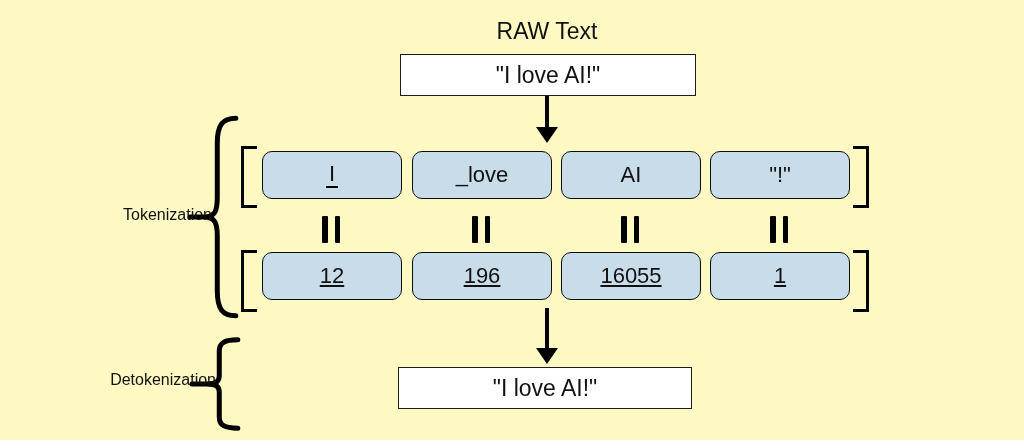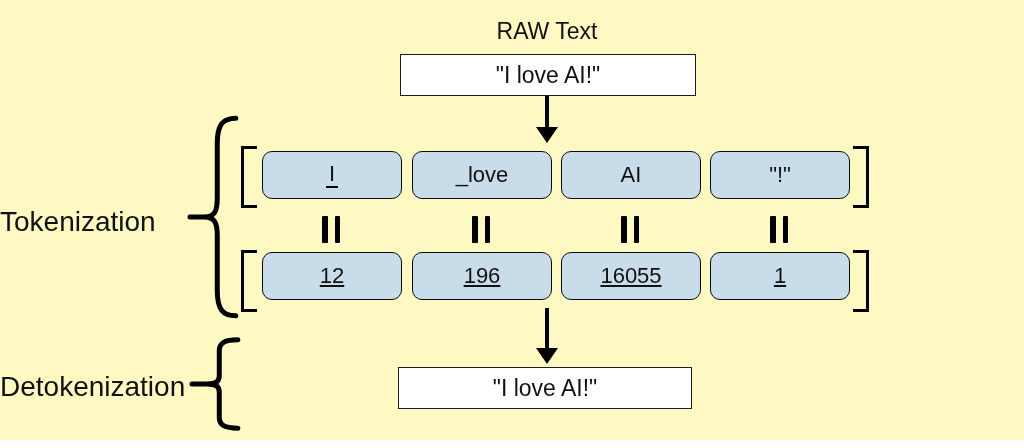--- a/index.html
+++ b/index.html
@@ -12,21 +12,21 @@
     color: #111111;
     overflow: hidden;
   }
   .abs { position: absolute; }
 
   
   .title {
     left: 400px; top: 18px; width: 294px;
     text-align: center; font-size: 23px;
   }
-  .side-label-left { text-align: left; font-size: 28px; }
+  .side-label-left { text-align: right; font-size: 16px; padding-left: 32px; }
   .lbl-tokenization  { left: 0;  top: 206px; width: 180px; }
   .lbl-detokenization{ left: 0;  top: 371px; width: 184px; }
   .side-label-right { font-size: 23px; white-space: nowrap; }
   .lbl-tokens    { left: 876px; top: 163px; }
   .lbl-token-ids { left: 874px; top: 266px; }
 
   
   .io-box {
     background: #ffffff;
     border: 1.6px solid #1c1c1c;

